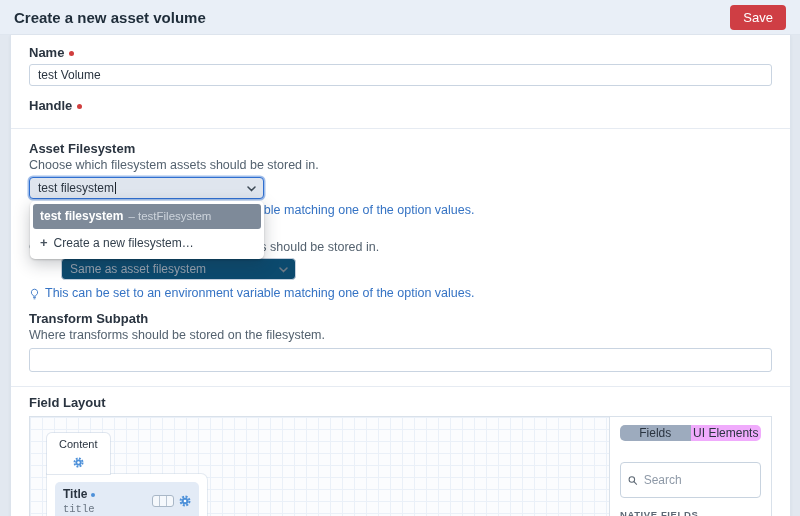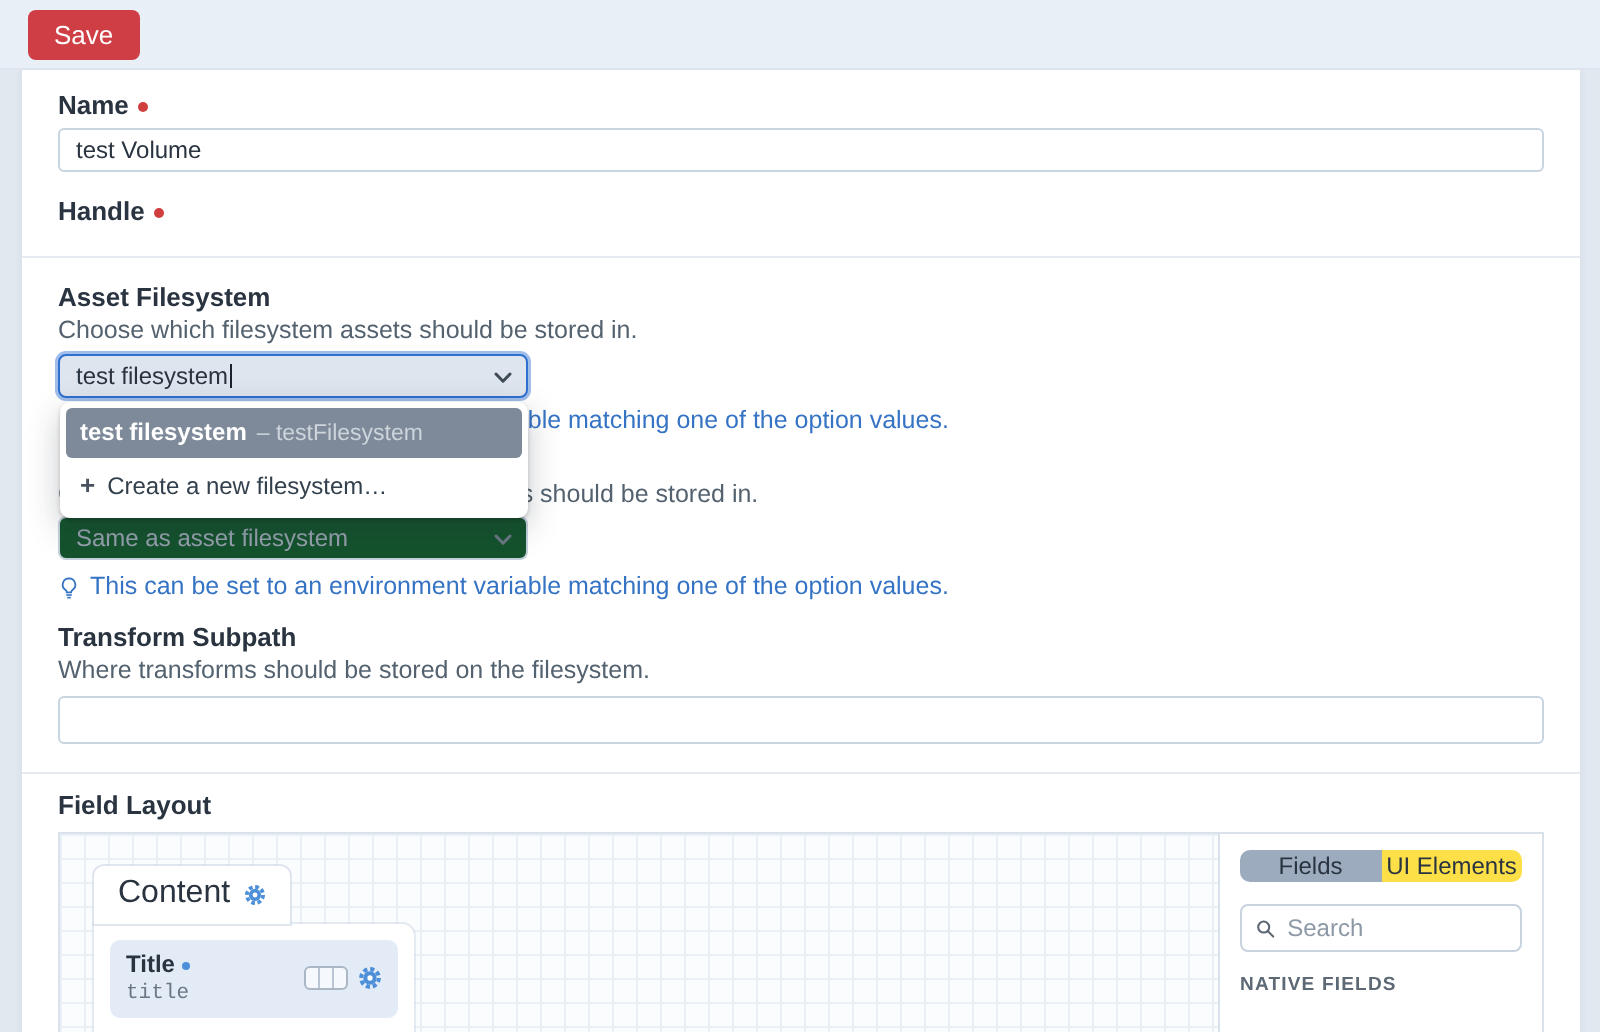--- a/index.html
+++ b/index.html
@@ -80,21 +80,21 @@
     display: flex; align-items: center;
     padding: 0 22px 0 8px;
     font-size: 12px; color: #2a3440;
     margin-top: 5px;
     cursor: pointer;
   }
   .select.focused {
     border-color: #2f6fd0;
     box-shadow: 0 0 0 1.5px rgba(47,111,208,.45);
   }
-  .select.disabled { color: #96a1ae; background: #14532d; cursor: default; }
+  .select.disabled { color: #96a1ae; background: #0c4a6e; cursor: default; margin-left: 32px; }
   .chevron { position: absolute; right: 7px; top: 8px; }
   .caret { width: 1px; height: 12px; background: #1b232c; margin-left: 1px; }
 
   
   .menu {
     position: absolute;
     top: calc(100% + 3px); left: 0;
     width: 234px;
     background: #fff;
     border-radius: 5px;
@@ -146,24 +146,25 @@
     background-image: linear-gradient(#eaf0f8 1px, transparent 1px),
                       linear-gradient(90deg, #eaf0f8 1px, transparent 1px);
     background-size: 12px 12px;
     padding: 16px 0 0 17px;
   }
   .fl-tab {
     display: inline-flex; align-items: center; gap: 7px;
     background: #fff;
     border-radius: 5px 5px 0 0;
     padding: 5px 12px 6px;
-    font-size: 16px; color: #2a3440;
+    font-size: 11px; color: #2a3440;
     box-shadow: 0 0 0 1px rgba(200,212,226,.55);
     position: relative; z-index: 1;
     cursor: pointer;
+    flex-direction: column;
   }
   .fl-tabbody {
     background: #fff;
     width: 160px;
     min-height: 90px;
     border-radius: 0 6px 6px 6px;
     box-shadow: 0 0 0 1px rgba(200,212,226,.45);
     padding: 8px;
     position: relative;
   }
@@ -195,25 +196,25 @@
     padding: 8px 10px;
   }
   .lib-tabs { display: flex; border-radius: 5px; overflow: hidden; }
   .lib-tab {
     flex: 1; height: 16px;
     display: flex; align-items: center; justify-content: center;
     font-size: 12px; color: #2a3440;
     cursor: pointer;
   }
   .lib-tab.selected { background: #9dabbe; }
-  .lib-tab.unselected { background: #fde047; }
+  .lib-tab.unselected { background: #f0abfc; }
   .lib-search {
-    margin-top: 11px;
+    margin-top: 21px;
     border: 1px solid #c8d3df; border-radius: 4px;
-    height: 24px;
+    height: 36px;
     display: flex; align-items: center; gap: 6px;
     padding: 0 7px;
     cursor: text;
   }
   .lib-search input {
     border: none; outline: none; width: 100%;
     font-size: 12px; color: #2a3440;
     font-family: "Liberation Sans", sans-serif;
     background: transparent;
   }
@@ -222,20 +223,21 @@
     margin-top: 11px;
     font-size: 9.5px; font-weight: 700;
     letter-spacing: .6px;
     color: #5d6975;
   }
 </style>
 </head>
 <body>
 
 <div class="header">
+  <h1>Create a new asset volume</h1>
   <button class="save-btn">Save</button>
 </div>
 
 <div class="pane">
 
   <div class="field" style="margin-top:6px;">
     <div class="field-label">
       <span>Name</span>
       <span class="req-dot"></span>
     </div>

